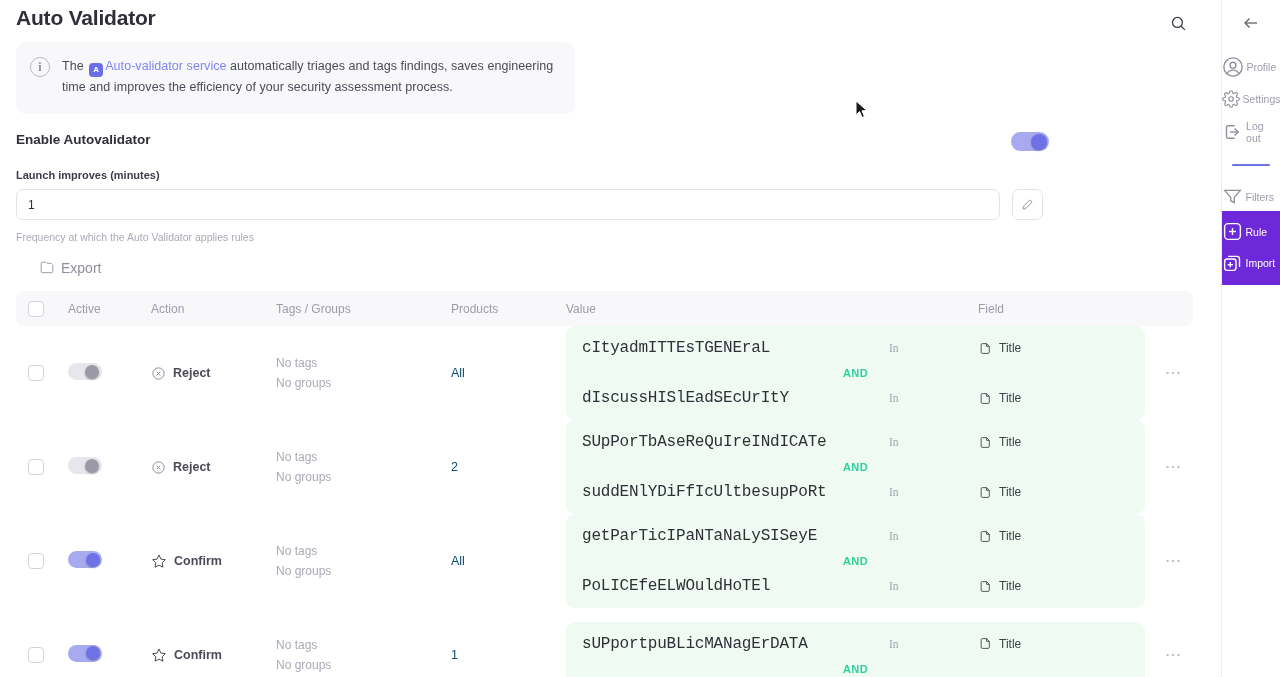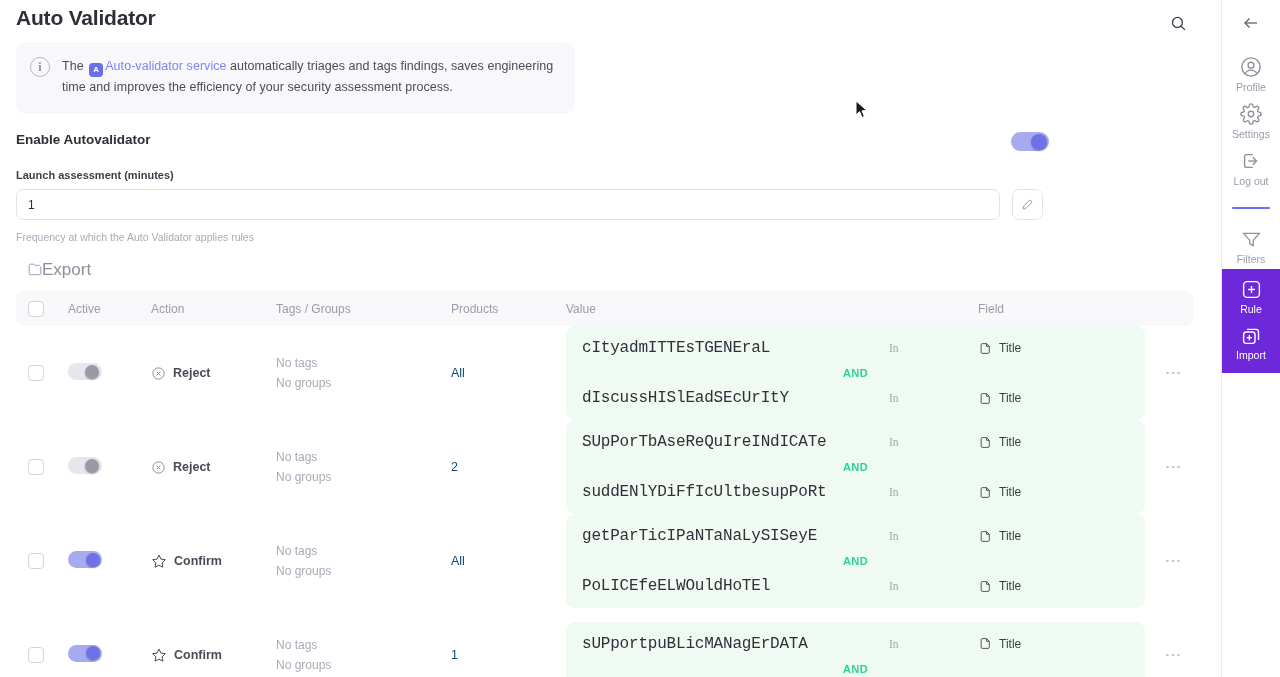--- a/index.html
+++ b/index.html
@@ -104,23 +104,23 @@
     border: 1px solid #e3e3ea; border-radius: 7px;
     background: #fff; cursor: pointer;
     display: flex; align-items: center; justify-content: center;
   }
   .freq-hint {
     position: absolute; left: 16px; top: 231px;
     font-size: 10.5px; color: #a9aab6;
   }
 
   .export-btn {
-    position: absolute; left: 28px; top: 260px;
-    display: flex; align-items: center; 
-    font-size: 17px; color: #8e8f9c; cursor: pointer;
+    position: absolute; left: 40px; top: 260px;
+    display: flex; align-items: center; gap: 7px;
+    font-size: 14px; color: #8e8f9c; cursor: pointer;
   }
 
   
   .table { position: absolute; left: 16px; top: 291px; width: 1177px; }
   .thead {
     height: 35px; background: #f8f8fb; border-radius: 8px;
     display: flex; align-items: center;
     font-size: 12px; color: #9b9cab;
   }
   .c-check  { width: 40px; display: flex; justify-content: center; align-items: center; }
@@ -190,21 +190,21 @@
     background: #fff;
     display: flex; flex-direction: column; align-items: center;
     padding-top: 8px;
   }
   .collapse-btn {
     width: 34px; height: 30px; display: flex; align-items: center; justify-content: center;
     color: #6f7080; cursor: pointer; margin-bottom: 12px;
   }
   .side-item {
     width: 59px; padding: 6px 0 4px;
-    display: flex; flex-direction: column; align-items: center; gap: 3px;
+    display: flex; flex-direction: row; align-items: center; gap: 3px;
     cursor: pointer;
   }
   .side-item .lbl { font-size: 10.5px; color: #9b9cab; }
   .side-sep { width: 38px; height: 2px; background: #6f72e6; border-radius: 2px; margin: 16px 0 14px; }
   .side-block-purple { background: #6d28d9; width: 59px; padding: 4px 0 8px; }
   .side-block-purple .lbl { color: #ffffff; }
   .side-block-purple .side-item svg { color: #ffffff; }
 
   
   .cursor { position: absolute; left: 855px; top: 100px; pointer-events: none; }
@@ -232,21 +232,21 @@
         <span class="inline-badge">A</span><span class="banner-link">Auto-validator service</span>
         <span>automatically triages and tags findings, saves engineering time and improves the efficiency of your security assessment process.</span>
       </div>
     </div>
 
     <div class="enable-label">Enable Autovalidator</div>
     <div class="toggle on main-toggle">
       <span class="knob"></span>
     </div>
 
-    <div class="freq-label">Launch assessment (minutes)</div>
+    <div class="freq-label">Launch improves (minutes)</div>
     <input class="freq-input" type="text" value="1" style="">
     <div class="edit-btn">
       <svg width="13" height="13" viewBox="0 0 24 24" fill="none" stroke="#8e8f9c" stroke-width="1.7">
         <path d="M16.5 3.5l4 4L8 20H4v-4L16.5 3.5z"></path>
       </svg>
     </div>
     <div class="freq-hint">Frequency at which the Auto Validator applies rules</div>
 
     <div class="export-btn">
       <svg width="14" height="14" viewBox="0 0 24 24" fill="none" stroke="#9b9cab" stroke-width="1.7">

